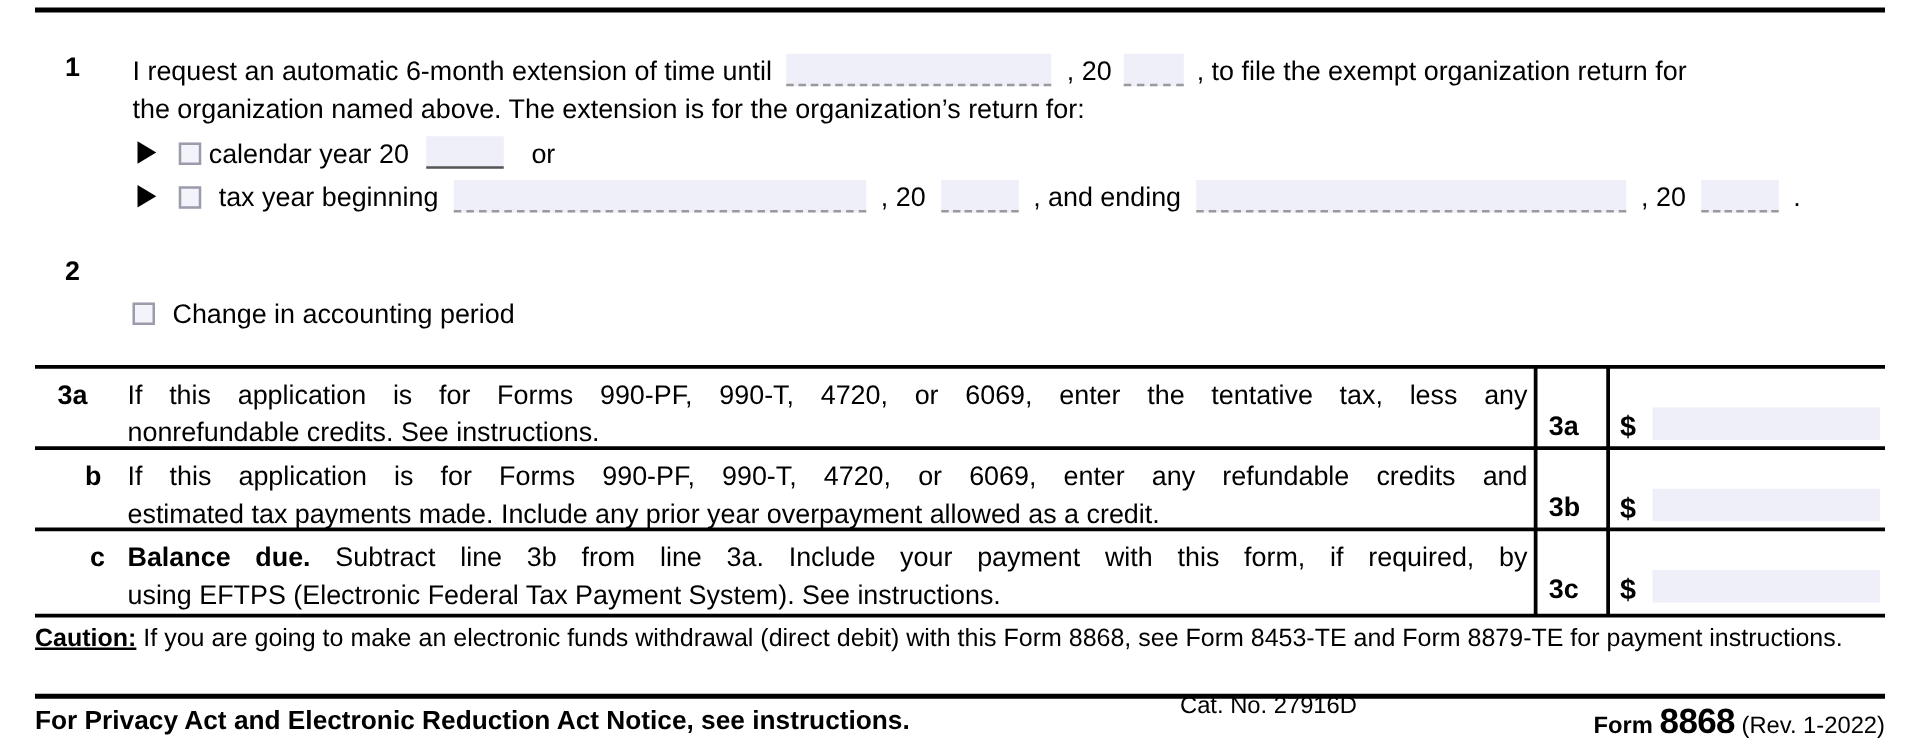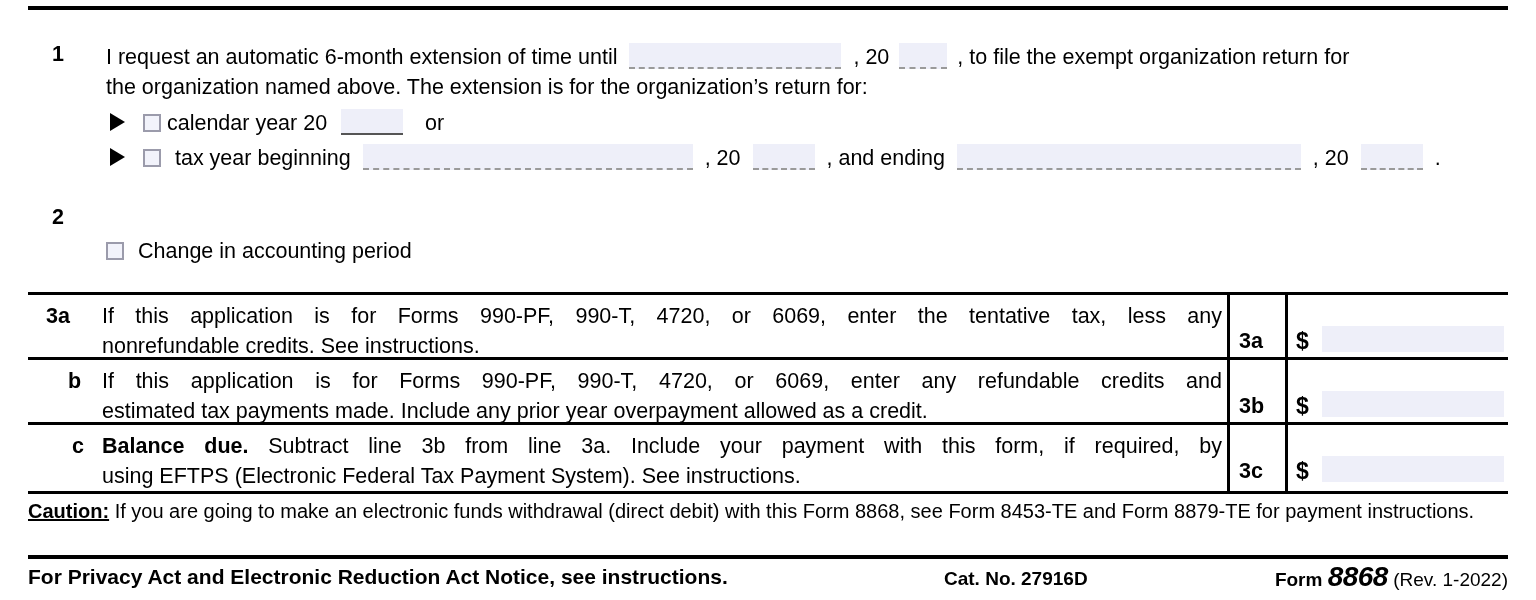--- a/index.html
+++ b/index.html
@@ -193,35 +193,34 @@
     position: absolute;
     left: 28px;
     top: 563px;
     font-weight: bold;
     font-size: 21px;
     line-height: 28px;
   }
   .footer-cat {
     position: absolute;
     left: 944px;
-    top: 566px;
+    top: 552px;
     font-size: 19px;
     line-height: 26px;
-    font-weight: bold;
   }
   .footer-right {
     position: absolute;
     right: 28px;
     top: 563px;
     font-size: 19px;
     line-height: 28px;
     white-space: nowrap;
   }
   .footer-right .formword { font-weight: bold; font-size: 19px; }
-  .footer-right .formnum { font-weight: bold; font-size: 28px; letter-spacing: -0.5px; font-style: italic; }
+  .footer-right .formnum { font-weight: bold; font-size: 28px; letter-spacing: -0.5px; }
   .footer-right .rev { font-size: 19px; }
 </style>
 </head>
 <body>
 
 <div class="page">
 
   <div class="rule-thick" style="top:6px;"></div>
 
   <div class="num" style="left:52px; top:38px;">1</div>

